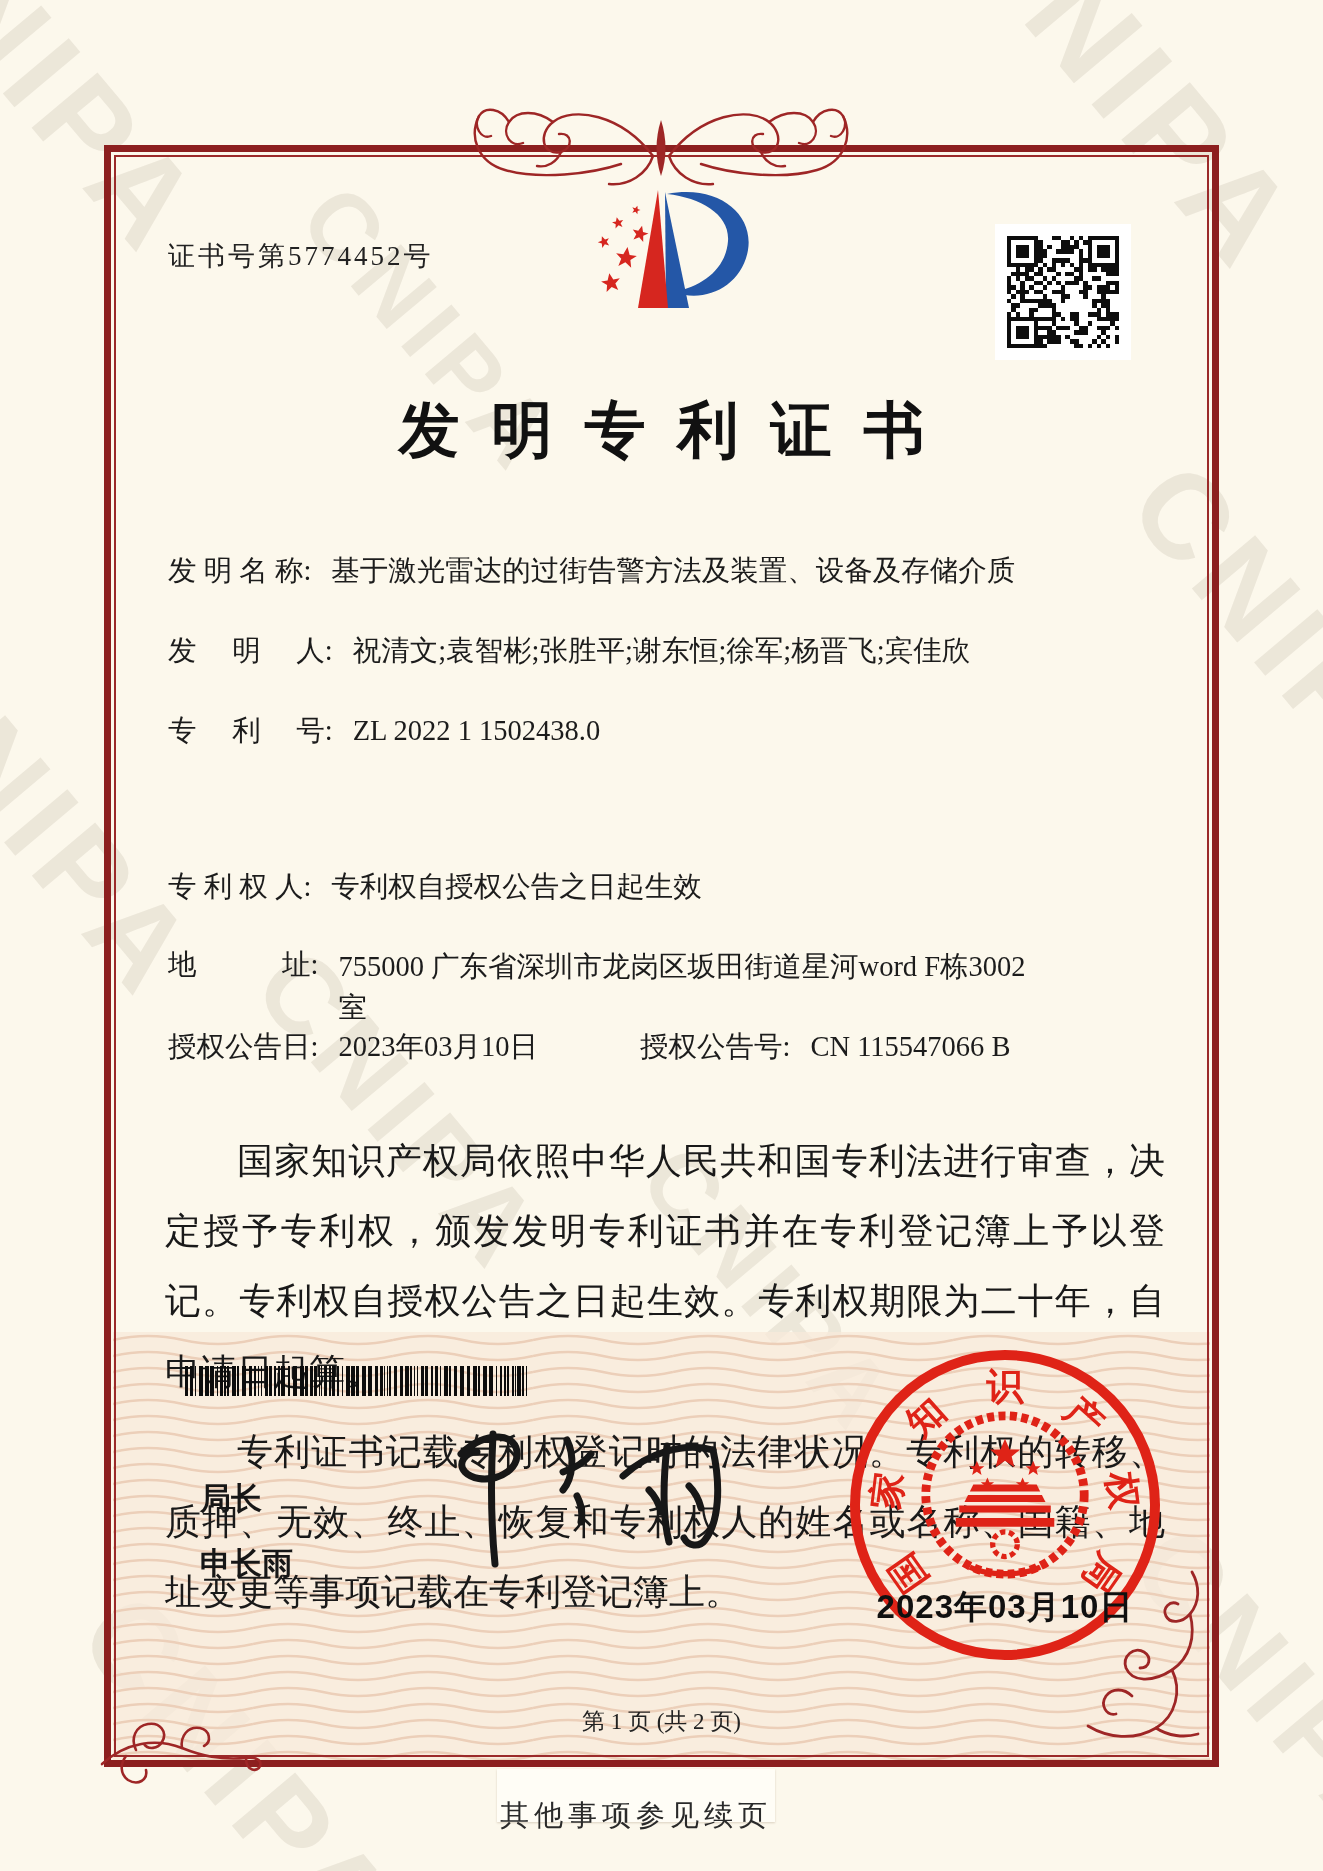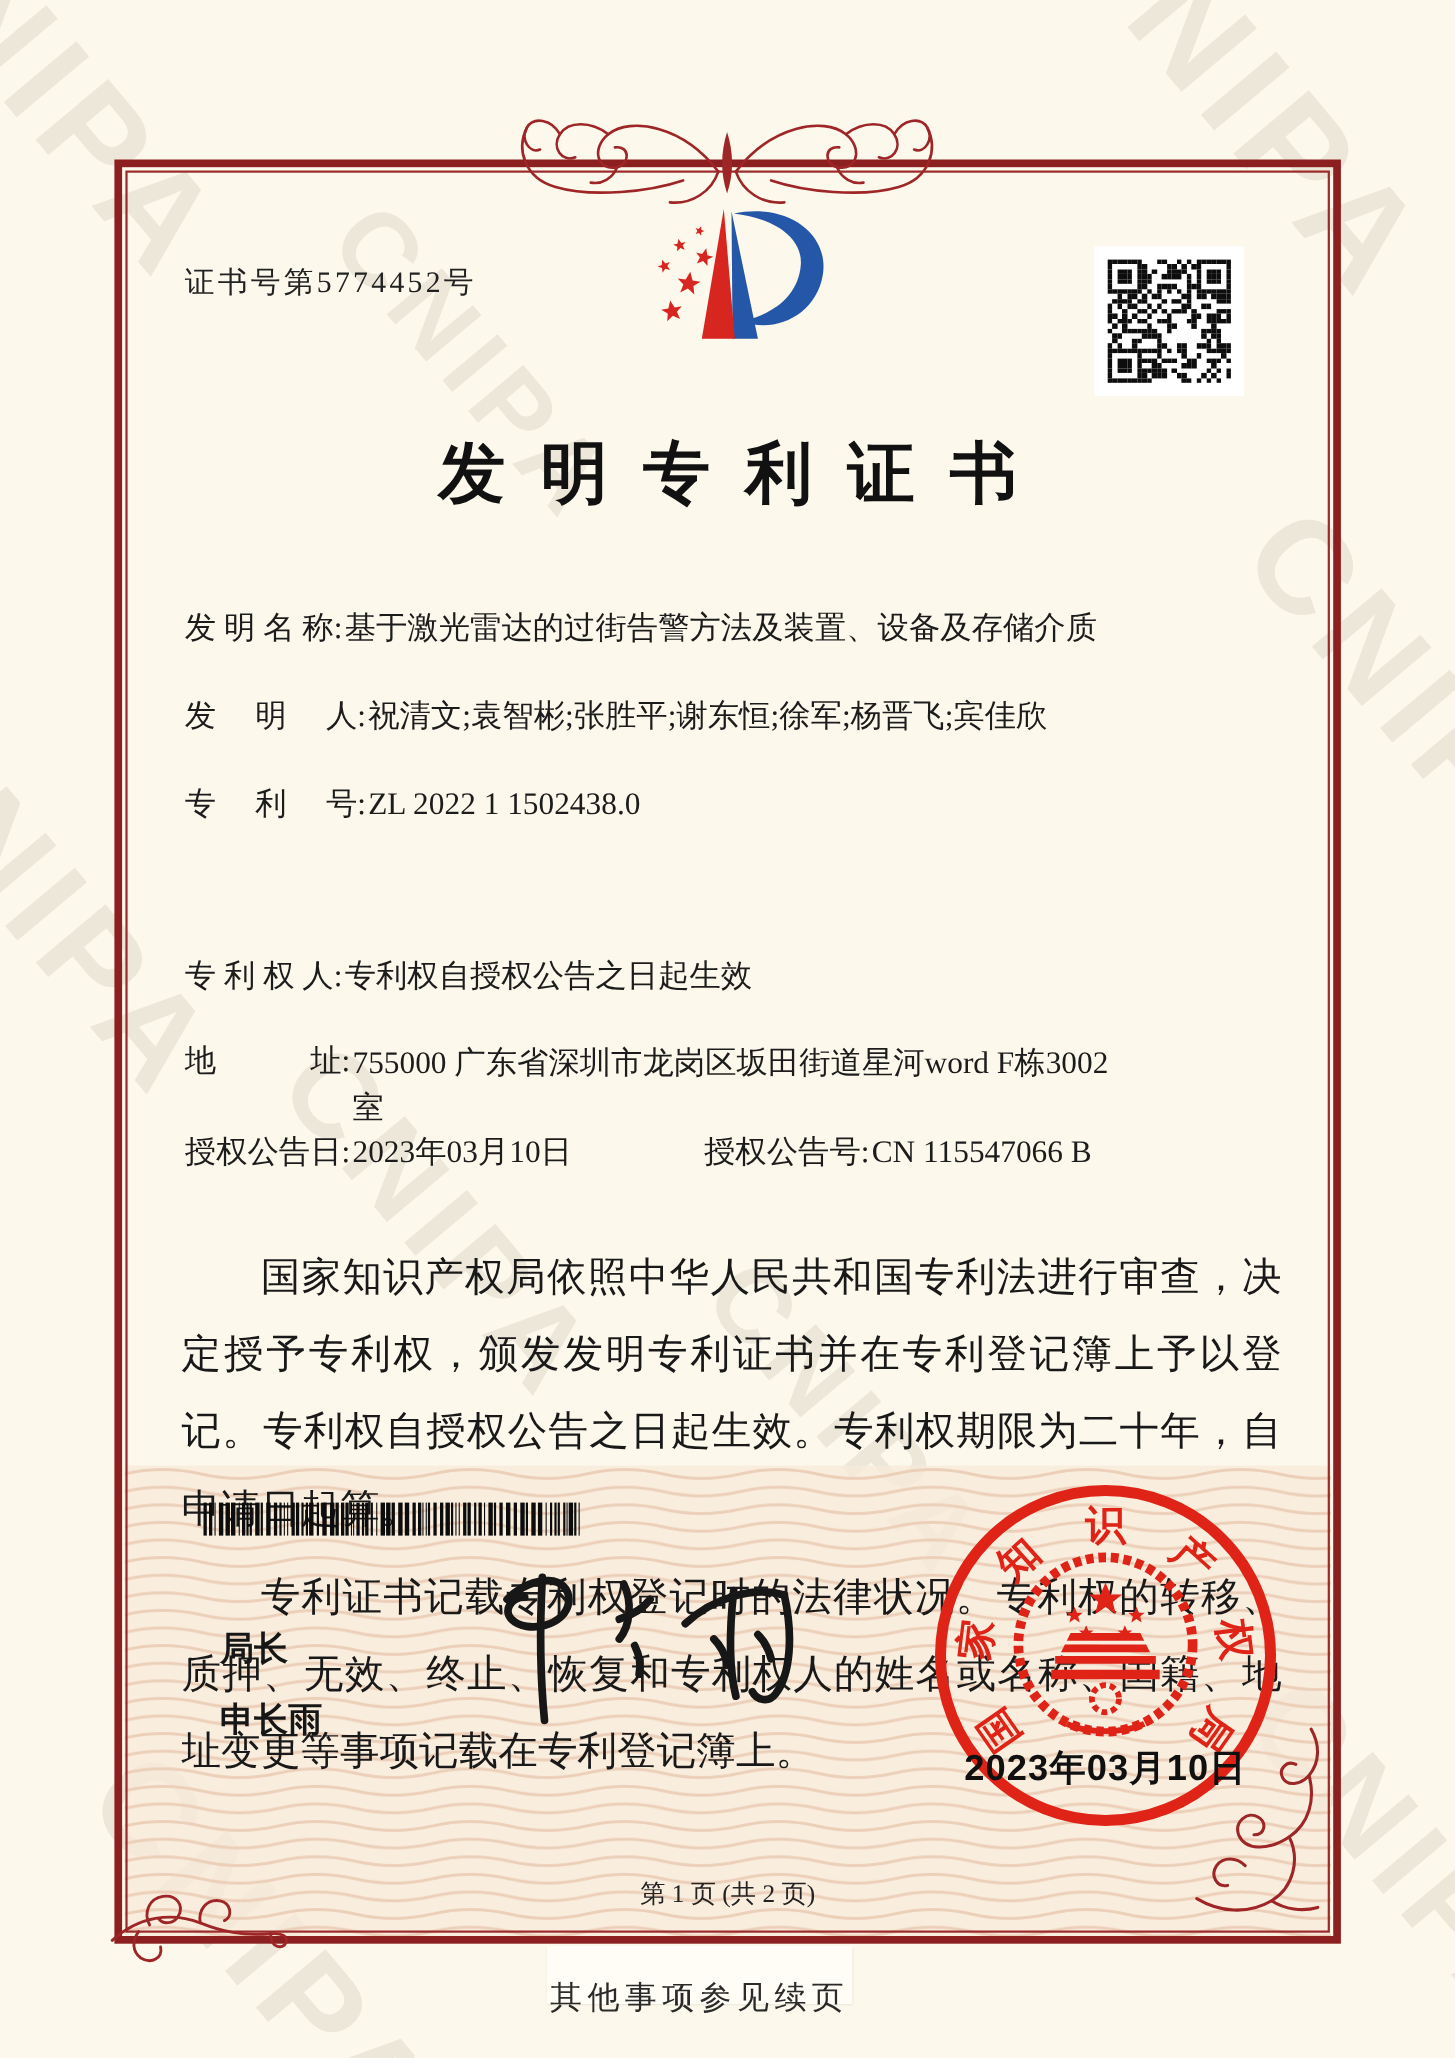--- a/index.html
+++ b/index.html
@@ -21,21 +21,21 @@
   .qr{position:absolute;left:995px;top:224px;width:136px;height:136px;background:#ffffff;
       display:flex;align-items:center;justify-content:center;}
   .qr-grid{display:grid;grid-template-columns:repeat(25,4.5px);grid-template-rows:repeat(25,4.5px);}
   .qr-grid div{width:4.5px;height:4.5px;}
   .qr-grid div.on{background:#0d0d0d;}
   .title{position:absolute;left:0;top:390px;width:100%;text-align:center;
          font-size:61px;font-weight:700;letter-spacing:32px;text-indent:32px;color:#111;}
   
   .field{position:absolute;left:168px;font-size:28.5px;white-space:nowrap;color:#1c1c1c;}
   .field .lbl{display:inline-block;}
-  .field .val{margin-left:2px;}
+  .field .val{margin-left:20px;}
   .field .val-wrap{display:inline-block;vertical-align:top;white-space:normal;width:700px;line-height:1.45;}
   .f1{top:552px;} .f2{top:632px;} .f3{top:712px;} .f4{top:790px;} .f5{top:868px;}
   .f6{top:946px;} .f7{top:1028px;} .f7b{left:640px;top:1028px;}
   
   .body-text{position:absolute;left:165px;top:1126px;width:1000px;
              font-size:36px;line-height:1.95;text-align:justify;color:#191919;}
   .body-text p{margin:0 0 10px 0;text-indent:2em;}
   
   .barcode{position:absolute;left:185px;top:1366px;width:350px;height:30px;display:flex;align-items:stretch;}
   .barcode div{background:#0c0c0c;}

